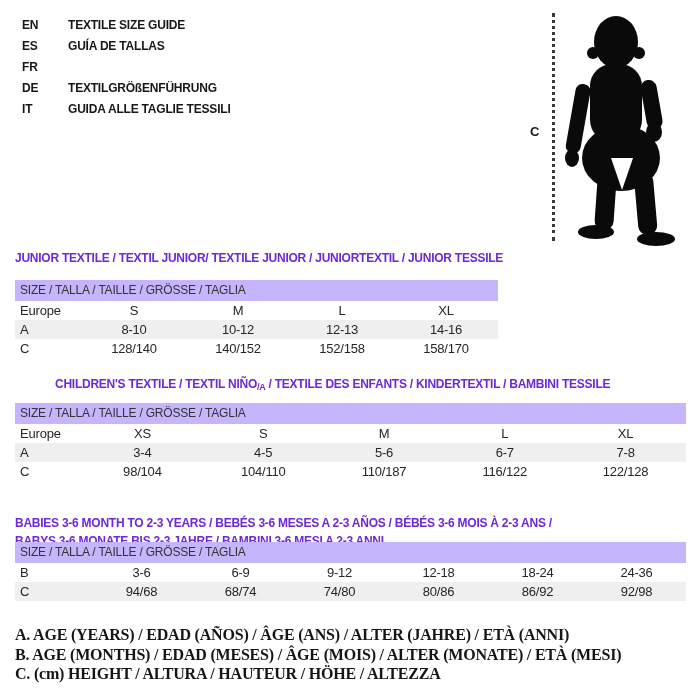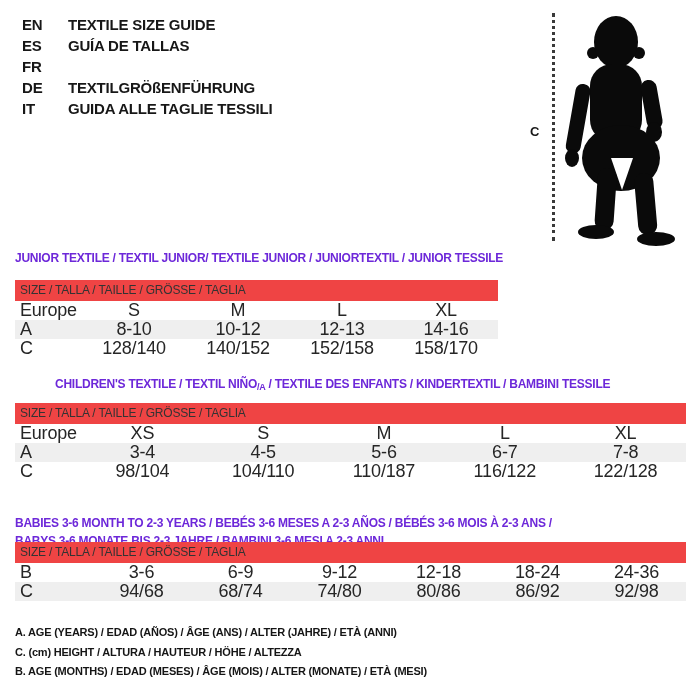--- a/index.html
+++ b/index.html
@@ -1,50 +1,50 @@
 <!DOCTYPE html>
 <html><head>
 <meta charset="utf-8">
 <style>
   html,body{margin:0;padding:0;background:#ffffff;}
   #page{position:relative;width:700px;height:700px;background:#fff;overflow:hidden;
         font-family:"Liberation Sans", sans-serif;color:#1d1d1d;}
 
   
   .lang-list{position:absolute;top:14px;left:22px;}
-  .lang-row{display:flex;height:21px;align-items:center;font-weight:bold;font-size:15px;
+  .lang-row{display:flex;height:21px;align-items:center;font-weight:bold;font-size:12px;
             letter-spacing:-0.2px;color:#171717;}
   .lang-code{width:46px;}
   .lang-label{white-space:nowrap;}
 
   
   .dotted-line{position:absolute;left:552px;top:13px;height:228px;width:0;
                border-left:3px dotted #3a3a3a;}
   .c-marker{position:absolute;left:530px;top:124px;font-weight:bold;font-size:13px;color:#171717;}
   .baby-svg{position:absolute;left:562px;top:8px;}
 
   
   .sec-title{position:absolute;left:15px;font-weight:bold;font-size:12px;
              letter-spacing:-0.25px;color:#6d28d9;white-space:nowrap;}
   .title-sub{font-size:9px;vertical-align:-2px;}
   .sec-title.two-line{line-height:18px;margin-top:20px;}
   .size-table{position:absolute;left:15px;}
-  .bar{height:21px;line-height:21px;background:#ef4444;color:#333333;
+  .bar{height:21px;line-height:21px;background:#c4b5fd;color:#333333;
        font-size:12px;padding-left:5px;letter-spacing:-0.2px;}
-  .t-row{display:flex;height:19px;align-items:center;font-size:18px;color:#262626;
+  .t-row{display:flex;height:19px;align-items:center;font-size:13px;color:#262626;
          letter-spacing:-0.2px;}
   .t-row.shaded{background:#efefef;}
   .t-row .lbl{width:62px;padding-left:5px;text-align:left;}
   .size-table.wide-lbl .lbl{width:72px;}
   .t-row .cell{flex:1;text-align:center;}
 
   
   .notes{position:absolute;left:15px;top:626px;}
-  .note-line{height:19.5px;font-weight:bold;font-size:11px;letter-spacing:-0.2px;
-             color:#151515;white-space:nowrap;}
+  .note-line{height:19.5px;font-weight:bold;font-size:16px;letter-spacing:-0.2px;
+             color:#151515;white-space:nowrap;font-family:Liberation Serif, serif;}
 </style>
 </head>
 <body>
 
 <div id="page">
 
   <div class="lang-list">
     <div class="lang-row">
       <span class="lang-code">EN</span>
       <span class="lang-label">TEXTILE SIZE GUIDE</span>
@@ -165,17 +165,17 @@
       <span class="cell">68/74</span>
       <span class="cell">74/80</span>
       <span class="cell">80/86</span>
       <span class="cell">86/92</span>
       <span class="cell">92/98</span>
     </div>
   </div>
 
   <div class="notes">
     <div class="note-line">A. AGE (YEARS) / EDAD (AÑOS) / ÂGE (ANS) / ALTER (JAHRE) / ETÀ (ANNI)</div>
+    <div class="note-line">B. AGE (MONTHS) / EDAD (MESES) / ÂGE (MOIS) / ALTER (MONATE) / ETÀ (MESI)</div>
     <div class="note-line">C. (cm) HEIGHT / ALTURA / HAUTEUR / HÖHE / ALTEZZA</div>
-    <div class="note-line">B. AGE (MONTHS) / EDAD (MESES) / ÂGE (MOIS) / ALTER (MONATE) / ETÀ (MESI)</div>
   </div>
 
 </div>
 
 </body></html>

